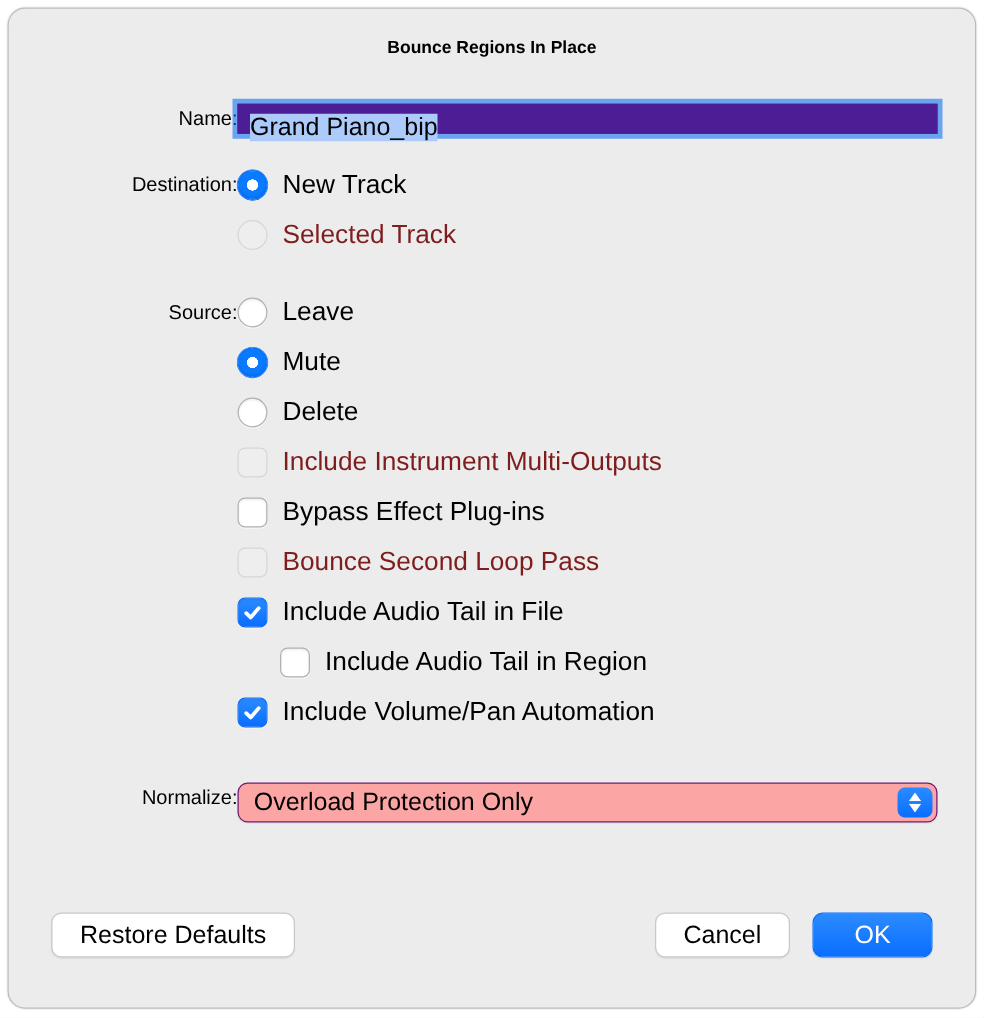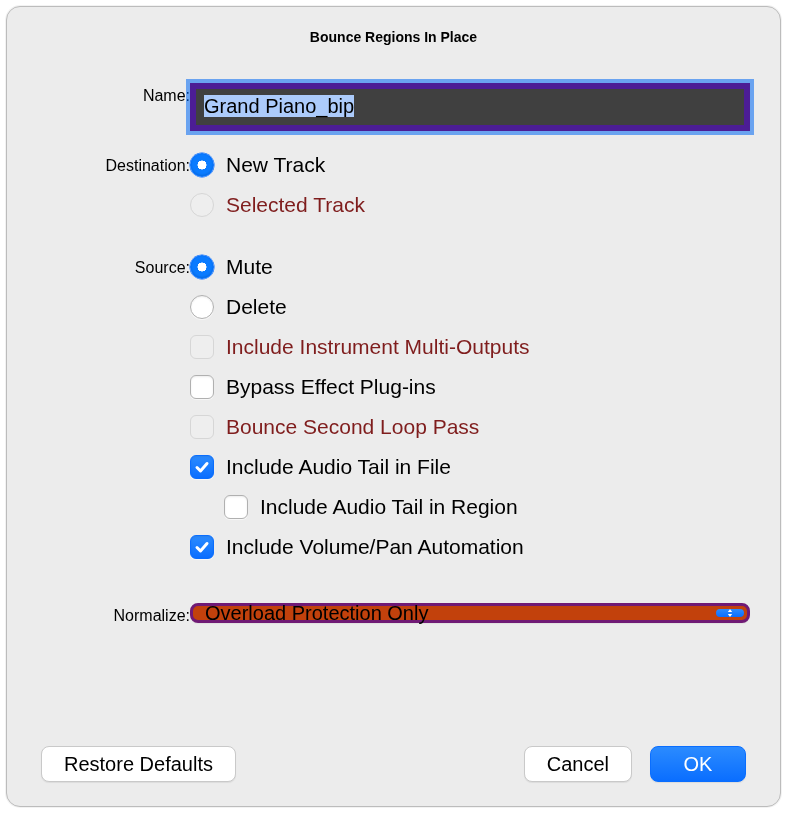--- a/index.html
+++ b/index.html
@@ -41,24 +41,24 @@
     text-align: right;
     padding-top: 4px;
     font-size: 16px;
   }
   .field-col {
     flex: 1;
   }
   .sel-wrap {
     display: inline-block;
     width: 560px;
-    height: 48px;
-    border: 6px solid #4c1d95;
+    height: 24px;
+    border: 2px solid #4c1d95;
     box-shadow: 0 0 0 4px rgba(0,103,244,0.55);
-    background: #404040;
+    background: #4c1d95;
     padding: 4px 8px;
     line-height: 26px;
   }
   .sel-text {
     background: #accbfb;
   }
   .opt {
     display: flex;
     align-items: flex-start;
     height: 40px;
@@ -100,23 +100,23 @@
   }
   .checkbox svg {
     display: none;
     width: 16px; height: 16px;
     stroke: #fff; stroke-width: 3; fill: none;
     stroke-linecap: round; stroke-linejoin: round;
   }
   .select {
     position: relative;
     width: 560px;
-    height: 20px;
-    background: #c2410c;
-    border: 3px solid #701a75;
+    height: 32px;
+    background: #fca5a5;
+    border: 1px solid #701a75;
     border-radius: 8px;
     display: flex;
     align-items: center;
     padding: 0 12px;
     font-size: 20px;
     box-shadow: 0 1px 1px rgba(0,0,0,0.05);
   }
   .select-arrows {
     position: absolute;
     right: 3px; top: 3px; bottom: 3px;
@@ -127,21 +127,21 @@
     flex-direction: column;
     align-items: center;
     justify-content: center;
   }
   .select-arrows svg {
     width: 10px; height: 7px;
     fill: #fff;
   }
   .footer {
     position: absolute;
-    left: 0; right: 0; bottom: 24px;
+    left: 0; right: 0; bottom: 40px;
     display: flex;
     align-items: center;
     padding: 0 34px;
   }
   .btn {
     height: 36px;
     padding: 0 22px;
     border-radius: 8px;
     border: 1px solid #c9c9c9;
     background: #fff;
@@ -189,20 +189,24 @@
           <span class="radio disabled"></span>
           <span>Selected Track</span>
         </div>
       </div>
     </div>
 
     <div class="row">
       <div class="label-col">Source:</div>
       <div class="field-col">
         <div class="opt">
+          <span class="radio"></span>
+          <span>Leave</span>
+        </div>
+        <div class="opt">
           <span class="radio selected"></span>
           <span>Mute</span>
         </div>
         <div class="opt">
           <span class="radio"></span>
           <span>Delete</span>
         </div>
 
         <div class="opt disabled">
           <span class="checkbox disabled"></span>

